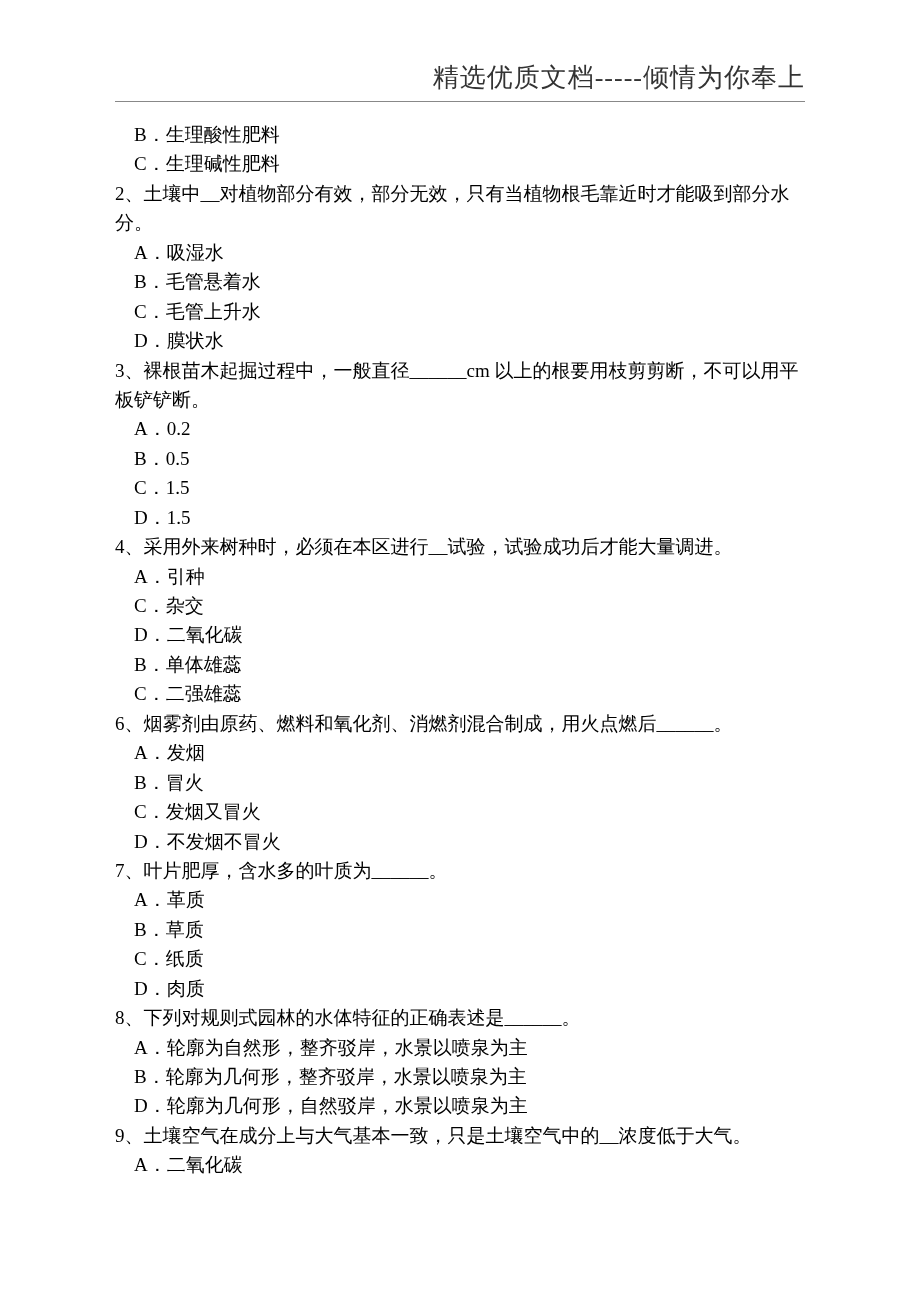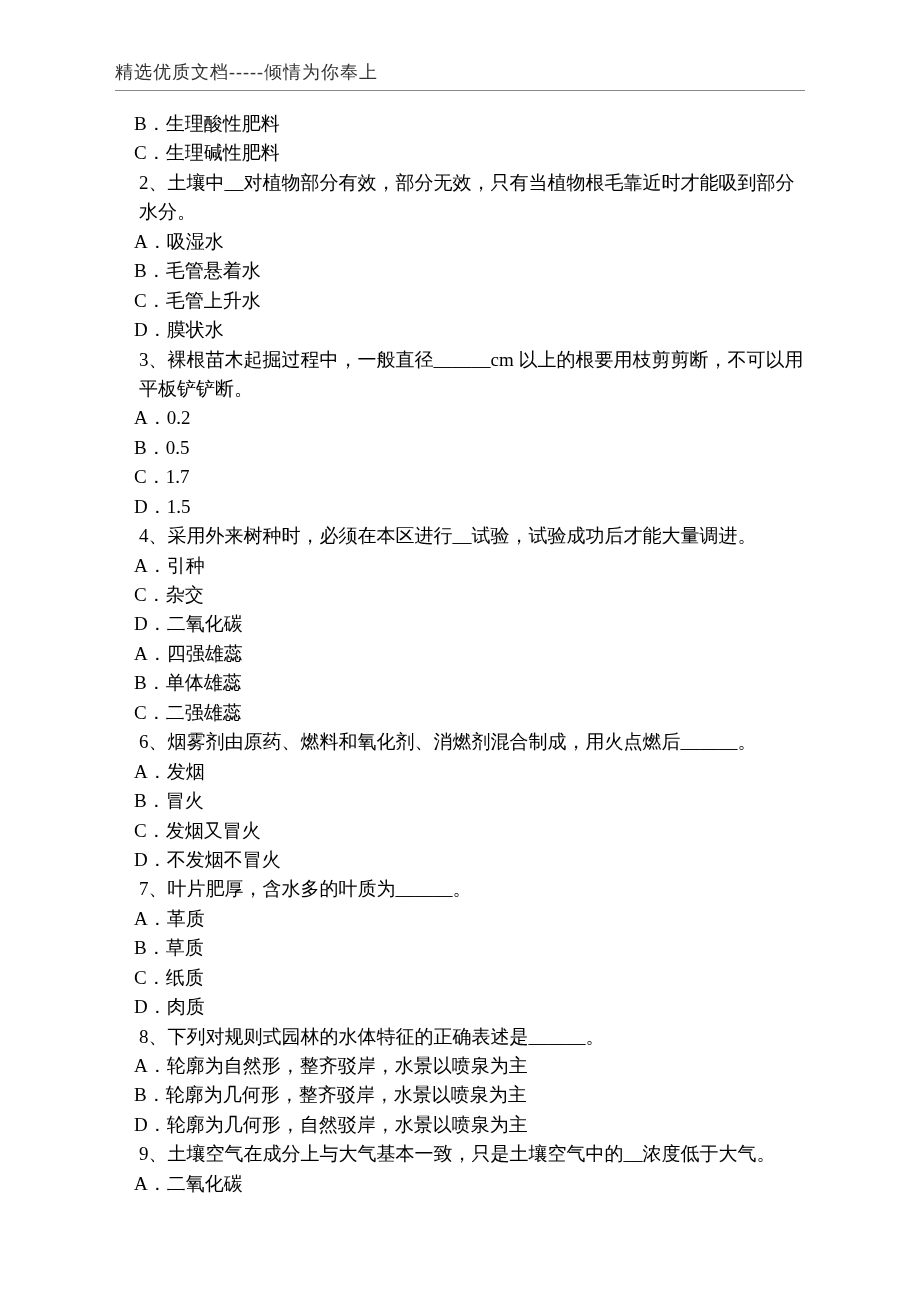--- a/index.html
+++ b/index.html
@@ -10,42 +10,41 @@
     width: 920px;
   }
   .page {
     width: 920px;
     min-height: 1302px;
     position: relative;
     box-sizing: border-box;
     padding: 60px 115px 40px 115px;
   }
   .header {
-    text-align: left;
-    font-size: 18px;
+    text-align: right;
+    font-size: 26px;
     color: #333;
     margin-bottom: 6px;
     letter-spacing: 1px;
   }
   .header-rule {
     border: none;
     border-top: 1.5px solid #888;
     margin: 0 0 18px 0;
   }
   .content {
     font-size: 19px;
     line-height: 1.55;
     color: #000;
   }
   .option {
     padding-left: 19px;
   }
   .question {
     padding-left: 0;
-    margin-left: 24px;
   }
 </style>
 </head>
 <body>
 
 <div class="page">
 
   <div class="header">精选优质文档-----倾情为你奉上</div>
   <hr class="header-rule">
 
@@ -56,29 +55,28 @@
 
     <div class="question">2、土壤中__对植物部分有效，部分无效，只有当植物根毛靠近时才能吸到部分水分。</div>
     <div class="option">A．吸湿水</div>
     <div class="option">B．毛管悬着水</div>
     <div class="option">C．毛管上升水</div>
     <div class="option">D．膜状水</div>
 
     <div class="question">3、裸根苗木起掘过程中，一般直径______cm 以上的根要用枝剪剪断，不可以用平板铲铲断。</div>
     <div class="option">A．0.2</div>
     <div class="option">B．0.5</div>
-    <div class="option">C．1.7</div>
+    <div class="option">C．1.5</div>
     <div class="option">D．1.5</div>
 
     <div class="question">4、采用外来树种时，必须在本区进行__试验，试验成功后才能大量调进。</div>
     <div class="option">A．引种</div>
     <div class="option">C．杂交</div>
     <div class="option">D．二氧化碳</div>
 
-    <div class="option">A．四强雄蕊</div>
     <div class="option">B．单体雄蕊</div>
     <div class="option">C．二强雄蕊</div>
 
     <div class="question">6、烟雾剂由原药、燃料和氧化剂、消燃剂混合制成，用火点燃后______。</div>
     <div class="option">A．发烟</div>
     <div class="option">B．冒火</div>
     <div class="option">C．发烟又冒火</div>
     <div class="option">D．不发烟不冒火</div>
 
     <div class="question">7、叶片肥厚，含水多的叶质为______。</div>

